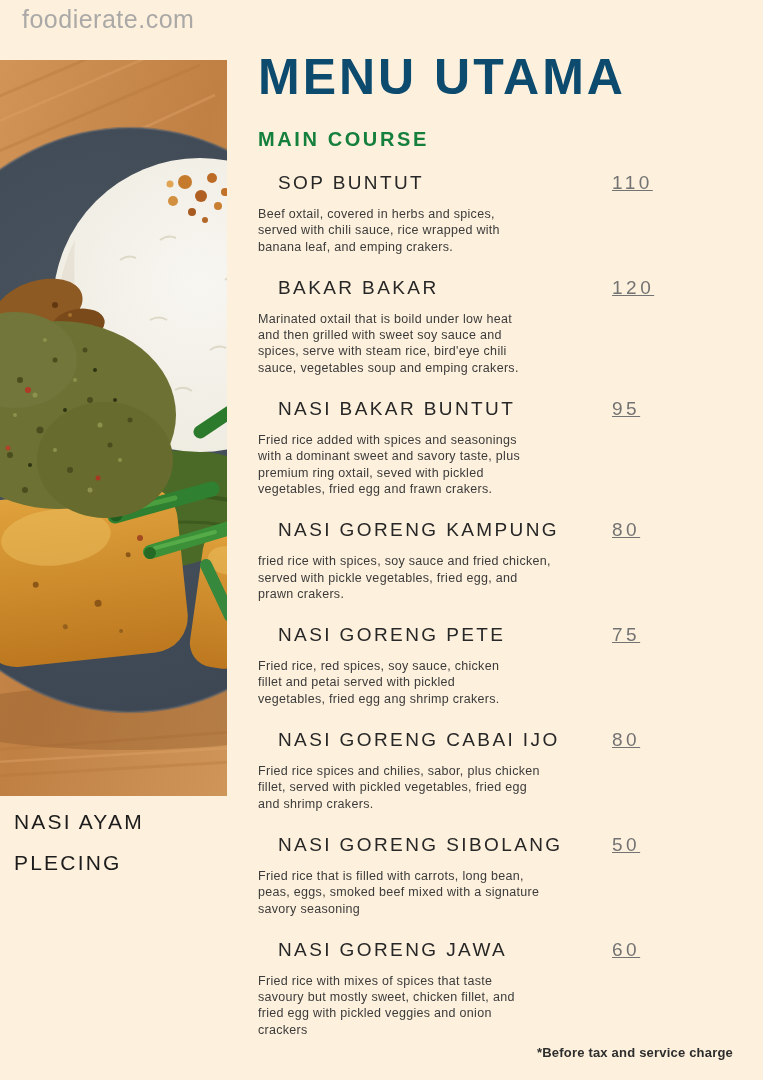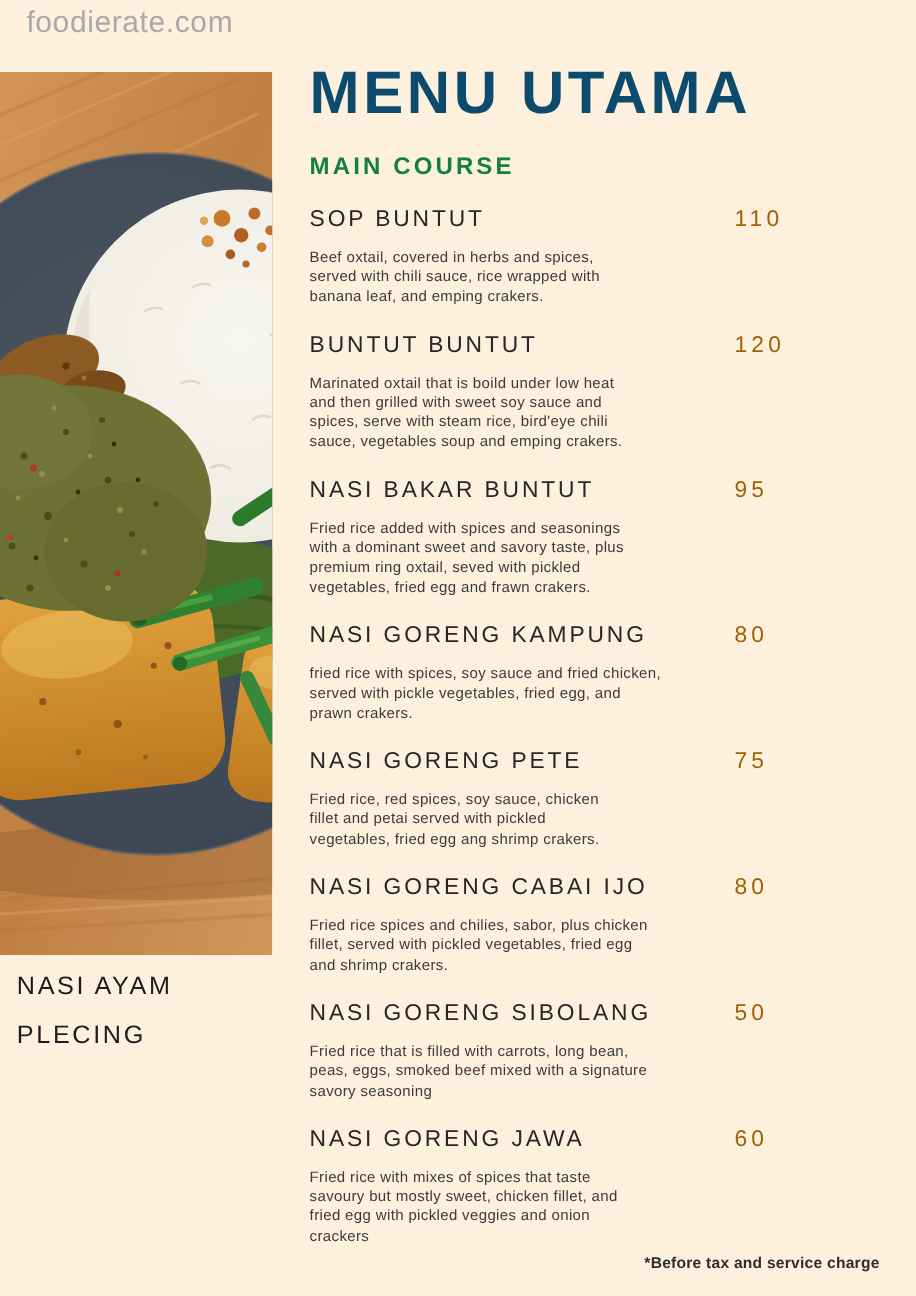--- a/index.html
+++ b/index.html
@@ -36,27 +36,27 @@
   .page-title {
     margin:0; font-size:50px; font-weight:bold;
     letter-spacing:3px; line-height:54px; color:#0c4a6e;
   }
   .section-heading {
     margin:23px 0 0 0; font-size:20px; font-weight:bold;
     letter-spacing:2.6px; line-height:24px; color:#15803d;
   }
   .items { margin-top:22px; }
   .menu-item { position:relative; }
-  .item-head { line-height:20px; height:20px; }
+  .item-head { line-height:20px; height:20px;margin-left:20px; }
   .item-name {
     font-size:19px; letter-spacing:2.4px; color:#272727;
   }
   .item-price {
     position:absolute; left:354px; top:0;
-    font-size:19px; letter-spacing:3.5px; color:#a16207;
+    font-size:19px; letter-spacing:3.5px; color:#737373;text-decoration:underline;
   }
   .item-desc {
     margin:13px 0 23px 0;
     font-size:12.5px; line-height:16.3px; letter-spacing:0.3px;
     color:#3b3b3b; white-space:pre-line;
   }
 
   .footnote {
     position:absolute; right:30px; bottom:20px;
     font-size:13px; font-weight:bold; letter-spacing:0.2px;
@@ -240,21 +240,21 @@
         <span class="item-name">SOP BUNTUT</span>
         <span class="item-price">110</span>
       </div>
       <p class="item-desc">Beef oxtail, covered in herbs and spices,
 served with chili sauce, rice wrapped with
 banana leaf, and emping crakers.</p>
     </section>
 
     <section class="menu-item">
       <div class="item-head">
-        <span class="item-name">BUNTUT BUNTUT</span>
+        <span class="item-name">BAKAR BAKAR</span>
         <span class="item-price">120</span>
       </div>
       <p class="item-desc">Marinated oxtail that is boild under low heat
 and then grilled with sweet soy sauce and
 spices, serve with steam rice, bird'eye chili
 sauce, vegetables soup and emping crakers.</p>
     </section>
 
     <section class="menu-item">
       <div class="item-head">

